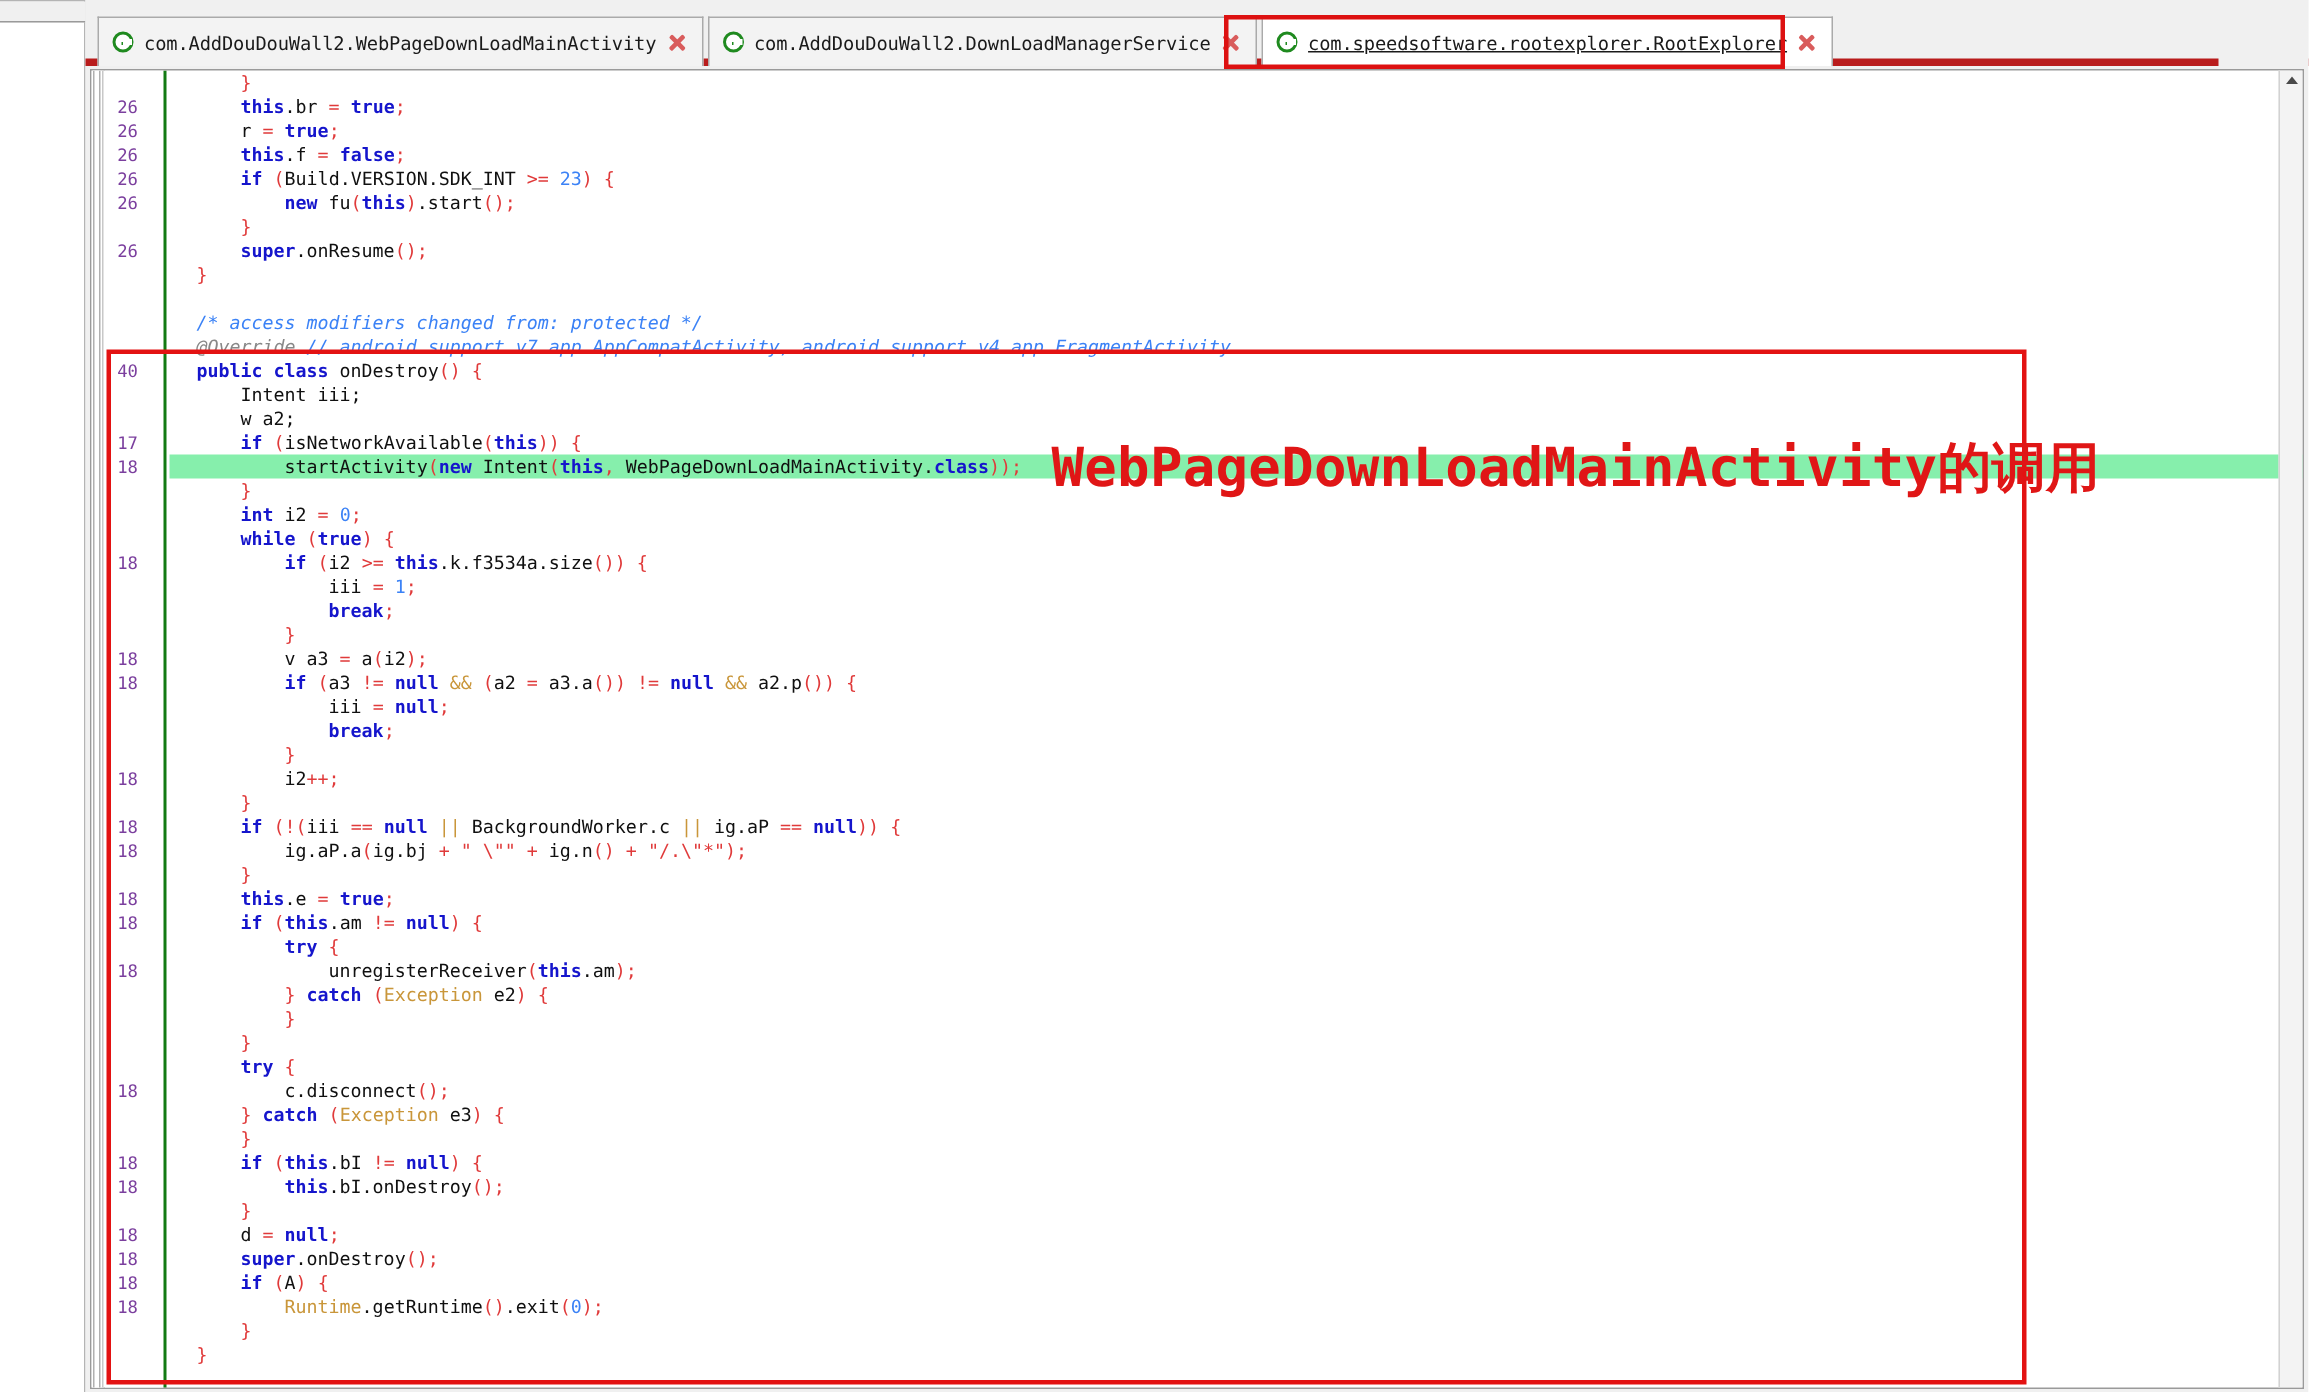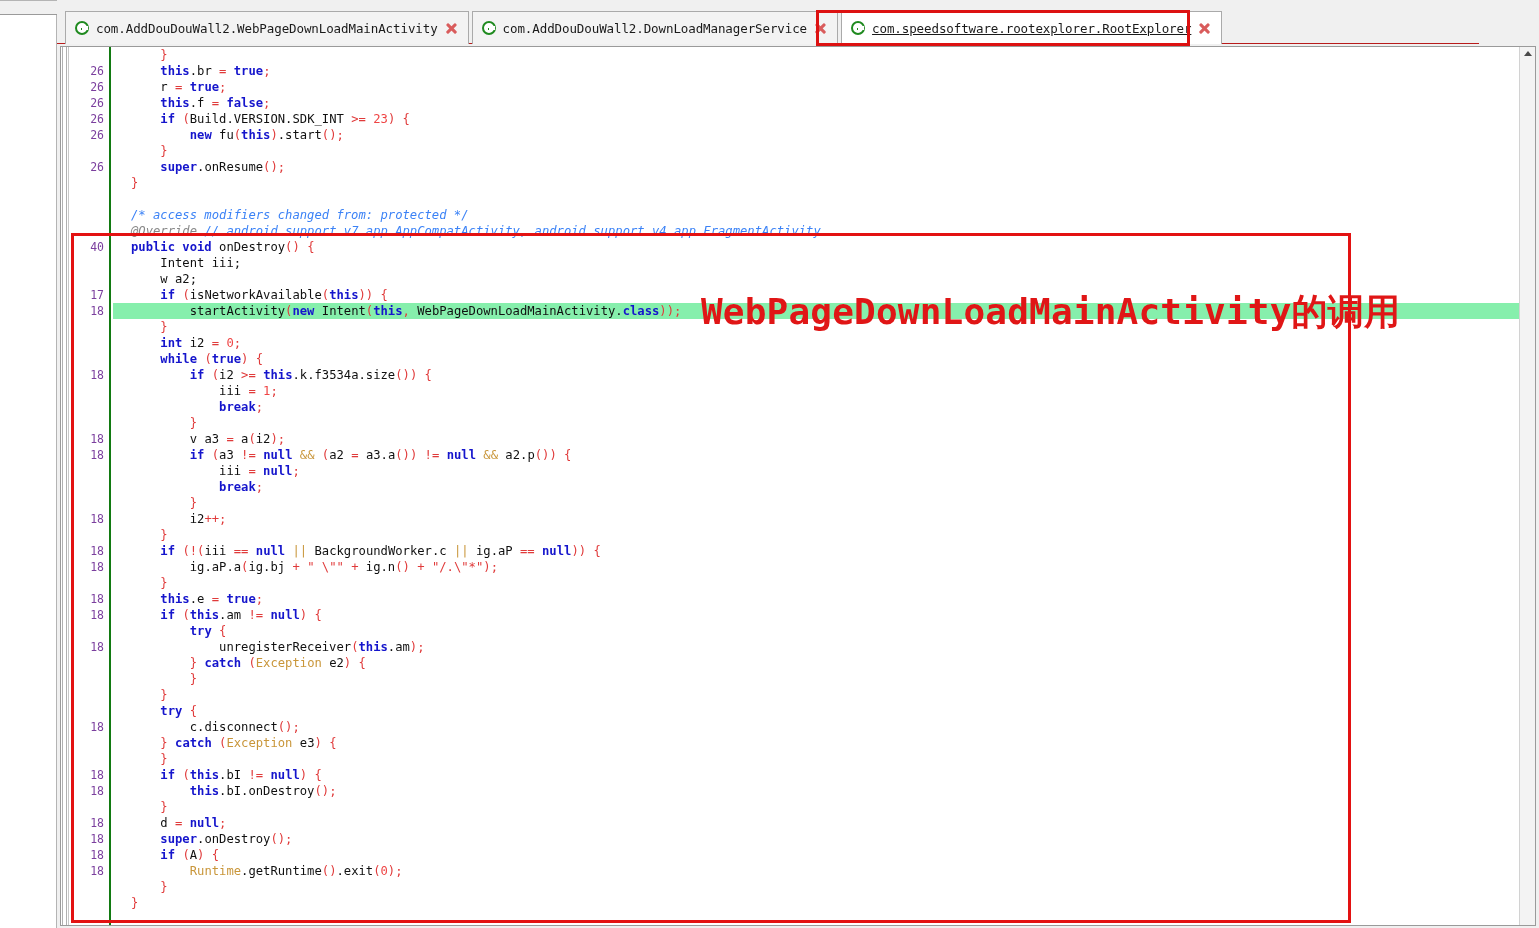--- a/index.html
+++ b/index.html
@@ -41,21 +41,21 @@
     width: 1482px; height: 928px;
     background: #f0f0f0;
   }
 
   
   .tabbar {
     position: absolute;
     left: 0; top: 0;
     width: 1482px; height: 44px;
     background: #f0f0f0;
-    border-bottom: 1px solid #b91c1c;
+    border-bottom: 5px solid #b91c1c;
     box-sizing: border-box;
   }
   .tabs {
     position: absolute;
     left: 8px; top: 11px;
     display: flex;
     align-items: stretch;
     height: 33px;
   }
   .tab {
@@ -167,21 +167,21 @@
   .gutter {
     position: absolute;
     left: 9px; top: 0;
     width: 39px; height: 880px;
     background: #ffffff;
   }
   .gutter-line {
     height: 16px;
     line-height: 16px;
     text-align: right;
-    padding-right: 5px;
+    padding-right: 17px;
     font-family: "DejaVu Sans Mono", monospace;
     font-size: 11.5px;
     color: #7b3f9e;
   }
 
   
   .change-bar {
     position: absolute;
     left: 48px; top: 0;
     width: 2px; height: 880px;
@@ -203,21 +203,21 @@
     white-space: pre;
     padding-left: 18px;
   }
   .code-line.hl {
     background: #86efac;
   }
 
   
   .kw   { color: #1515cc; font-weight: bold; }
   .pun  { color: #e03a3a; }
-  .num  { color: #ef4444; text-align: center; }
+  .num  { color: #3b82f6; text-align: center; }
   .typ  { color: #c9963a; }
   .cmt  { color: #3b82f6; font-style: italic; }
   .ann  { color: #888888; font-style: italic; }
   .pln  { color: #101010; }
 
   
   .red-box {
     position: absolute;
     left: 10px; top: 186px;
     width: 1280px; height: 690px;
@@ -367,21 +367,21 @@
           <div class="code-line"><span class="pln">    </span><span class="pln">r </span><span class="pun">=</span><span class="pln"> </span><span class="kw">true</span><span class="pun">;</span></div>
           <div class="code-line"><span class="pln">    </span><span class="kw">this</span><span class="pln">.f </span><span class="pun">=</span><span class="pln"> </span><span class="kw">false</span><span class="pun">;</span></div>
           <div class="code-line"><span class="pln">    </span><span class="kw">if</span><span class="pln"> </span><span class="pun">(</span><span class="pln">Build.VERSION.SDK_INT </span><span class="pun">&gt;=</span><span class="pln"> </span><span class="num">23</span><span class="pun">) {</span></div>
           <div class="code-line"><span class="pln">        </span><span class="kw">new</span><span class="pln"> fu</span><span class="pun">(</span><span class="kw">this</span><span class="pun">)</span><span class="pln">.start</span><span class="pun">();</span></div>
           <div class="code-line"><span class="pln">    </span><span class="pun">}</span></div>
           <div class="code-line"><span class="pln">    </span><span class="kw">super</span><span class="pln">.onResume</span><span class="pun">();</span></div>
           <div class="code-line"><span class="pln"></span><span class="pun">}</span></div>
           <div class="code-line"><span class="pln"></span><span class="pln"></span></div>
           <div class="code-line"><span class="pln"></span><span class="cmt">/* access modifiers changed from: protected */</span></div>
           <div class="code-line"><span class="pln"></span><span class="ann">@Override</span><span class="pln"> </span><span class="cmt">// android.support.v7.app.AppCompatActivity, android.support.v4.app.FragmentActivity</span></div>
-          <div class="code-line"><span class="pln"></span><span class="kw">public void</span><span class="pln"> onDestroy</span><span class="pun">()</span><span class="pln"> </span><span class="pun">{</span></div>
+          <div class="code-line"><span class="pln"></span><span class="kw">public class</span><span class="pln"> onDestroy</span><span class="pun">()</span><span class="pln"> </span><span class="pun">{</span></div>
           <div class="code-line"><span class="pln">    </span><span class="pln">Intent iii;</span></div>
           <div class="code-line"><span class="pln">    </span><span class="pln">w a2;</span></div>
           <div class="code-line"><span class="pln">    </span><span class="kw">if</span><span class="pln"> </span><span class="pun">(</span><span class="pln">isNetworkAvailable</span><span class="pun">(</span><span class="kw">this</span><span class="pun">)) {</span></div>
           <div class="code-line hl"><span class="pln">        </span><span class="pln">startActivity</span><span class="pun">(</span><span class="kw">new</span><span class="pln"> Intent</span><span class="pun">(</span><span class="kw">this</span><span class="pun">,</span><span class="pln"> WebPageDownLoadMainActivity.</span><span class="kw">class</span><span class="pun">));</span></div>
           <div class="code-line"><span class="pln">    </span><span class="pun">}</span></div>
           <div class="code-line"><span class="pln">    </span><span class="kw">int</span><span class="pln"> i2 </span><span class="pun">=</span><span class="pln"> </span><span class="num">0</span><span class="pun">;</span></div>
           <div class="code-line"><span class="pln">    </span><span class="kw">while</span><span class="pln"> </span><span class="pun">(</span><span class="kw">true</span><span class="pun">) {</span></div>
           <div class="code-line"><span class="pln">        </span><span class="kw">if</span><span class="pln"> </span><span class="pun">(</span><span class="pln">i2 </span><span class="pun">&gt;=</span><span class="pln"> </span><span class="kw">this</span><span class="pln">.k.f3534a.size</span><span class="pun">()) {</span></div>
           <div class="code-line"><span class="pln">            </span><span class="pln">iii </span><span class="pun">=</span><span class="pln"> </span><span class="num">1</span><span class="pun">;</span></div>
           <div class="code-line"><span class="pln">            </span><span class="kw">break</span><span class="pun">;</span></div>

